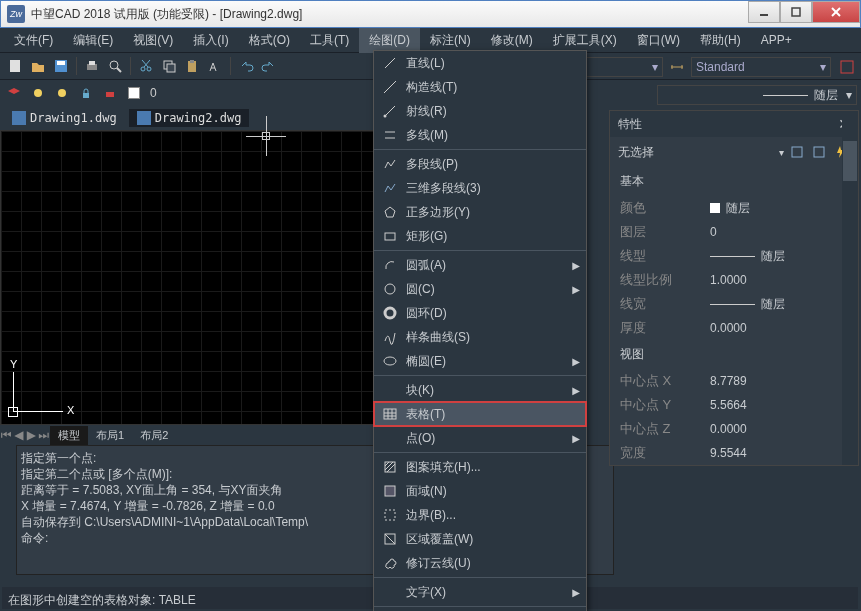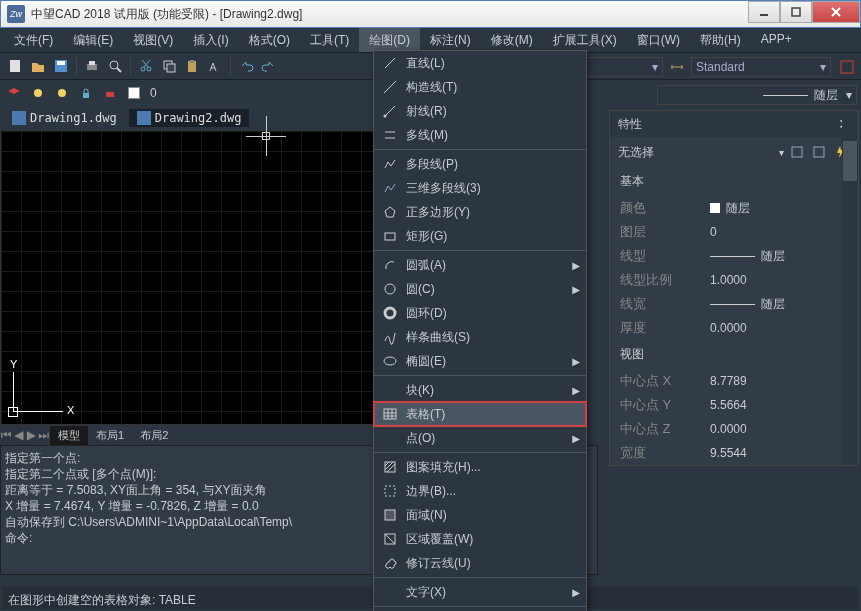--- a/index.html
+++ b/index.html
@@ -5,21 +5,21 @@
 *{margin:0;padding:0;box-sizing:border-box;font-family:"Microsoft YaHei",SimSun,sans-serif;font-size:12px;}
 body{background:#2b3640;color:#c8ccd0;width:861px;height:611px;overflow:hidden;position:relative;}
 .titlebar{height:28px;background:linear-gradient(#fbfbfb,#e8e8e8);display:flex;align-items:center;border:1px solid #5080c0;}
 .titlebar .appicon{width:18px;height:18px;background:#4a6a9a;margin:0 6px;border-radius:2px;display:flex;align-items:center;justify-content:center;color:#fff;font-size:9px;font-style:italic;}
 .titlebar .title{color:#333;flex:1;}
 .winbtns{display:flex;height:22px;margin-top:-4px;}
 .winbtns div{width:32px;height:22px;display:flex;align-items:center;justify-content:center;border:1px solid #aaa;background:linear-gradient(#f5f5f5,#ddd);}
 .winbtns .close{background:linear-gradient(#e07070,#c84545);width:48px;}
 .winbtns svg{stroke:#444;}
 .close svg{stroke:#fff;}
-.menubar{height:24px;background:#2b3640;display:flex;padding:0 4px;}
+.menubar{height:24px;background:#2b3640;display:flex;align-items:center;padding:0 4px;}
 .menubar .mi{padding:4px 10px;cursor:pointer;color:#c8ccd0;}
 .menubar .mi.active{background:#4a5560;}
 .toolbar{height:28px;background:#2b3640;display:flex;align-items:center;padding:2px 4px;border-top:1px solid #1a2028;border-bottom:1px solid #1a2028;gap:1px;}
 .tb{width:22px;height:22px;display:flex;align-items:center;justify-content:center;cursor:pointer;}
 .sep{width:1px;height:18px;background:#444;margin:0 3px;}
 .toolbar2{height:26px;background:#2b3640;display:flex;align-items:center;padding:2px 4px;gap:4px;}
 .tb2{width:20px;height:20px;display:flex;align-items:center;justify-content:center;}
 .colorswatch{width:12px;height:12px;background:#fff;border:1px solid #888;margin-left:4px;}
 .dd{padding:2px 6px;color:#ccc;}
 .stylerow{position:absolute;right:4px;top:54px;height:26px;display:flex;align-items:center;gap:6px;}
@@ -43,21 +43,21 @@
 .axis .y{position:absolute;width:1px;height:40px;background:#fff;bottom:0;}
 .axis .x{position:absolute;width:50px;height:1px;background:#fff;bottom:0;}
 .axis .ylbl{position:absolute;bottom:42px;left:-3px;color:#fff;font-size:11px;}
 .axis .xlbl{position:absolute;bottom:-4px;left:54px;color:#fff;font-size:11px;}
 .axis .origin{position:absolute;width:10px;height:10px;border:1px solid #fff;bottom:-5px;left:-5px;}
 .btmtabs{height:20px;display:flex;align-items:center;background:#2b3640;}
 .btmtabs .bt{padding:2px 8px;font-size:11px;}
 .btmtabs .bt.active{background:#1a1a1a;}
 .nav{width:50px;display:flex;}
 .nav div{width:16px;text-align:center;color:#888;}
-.cmdwin{width:598px;height:130px;background:#323c46;border:1px solid #222;padding:4px;overflow:hidden;font-family:SimSun,monospace;font-size:13px;line-height:16px;color:#c8ccd0;}
+.cmdwin{width:598px;height:130px;background:#323c46;border:1px solid #222;padding:4px;overflow:hidden;font-family:SimSun,monospace;font-size:13px;line-height:16px;color:#c8ccd0;margin-left:16px;}
 .statusbar{position:absolute;bottom:2px;left:2px;height:22px;width:856px;background:#262e38;display:flex;align-items:flex-end;padding:0 6px;color:#c8ccd0;}
 .dropdown{position:absolute;left:373px;top:50px;width:214px;background:#2b3640;border:1px solid #555;box-shadow:2px 2px 6px rgba(0,0,0,0.5);z-index:100;}
 .ddi{height:24px;display:flex;align-items:center;padding:0 6px;cursor:pointer;position:relative;}
 .ddi.hl{background:#4a5562;outline:2px solid #d04040;outline-offset:-1px;justify-content:space-between;}
 .ddi .icon{width:20px;height:20px;display:flex;align-items:center;justify-content:center;margin-right:6px;}
 .ddi .lbl{flex:1;color:#c8ccd0;}
 .ddi .arrow{color:#c8ccd0;font-size:10px;}
 .ddsep{height:1px;background:#4a5560;margin:2px 0;}
 .props{position:absolute;right:2px;top:110px;width:250px;background:#323c46;border:1px solid #444;}
 .props .hdr{height:26px;background:#2b3640;display:flex;align-items:center;padding:0 8px;color:#c8ccd0;}
@@ -440,32 +440,32 @@
           <line x1="3" y1="7" x2="7" y2="3" stroke="#ccc"></line>
           <line x1="3" y1="11" x2="11" y2="3" stroke="#ccc"></line>
           <line x1="5" y1="13" x2="13" y2="5" stroke="#ccc"></line>
         </svg>
       </span>
       <span class="lbl">图案填充(H)...</span>
     </div>
     <div class="ddi">
       <span class="icon">
         <svg width="16" height="16">
+          <rect x="3" y="3" width="10" height="10" fill="#556" stroke="#ccc"></rect>
+        </svg>
+      </span>
+      <span class="lbl">面域(N)</span>
+    </div>
+    <div class="ddi">
+      <span class="icon">
+        <svg width="16" height="16">
           <rect x="3" y="3" width="10" height="10" fill="none" stroke="#ccc" stroke-dasharray="2"></rect>
         </svg>
       </span>
       <span class="lbl">边界(B)...</span>
-    </div>
-    <div class="ddi">
-      <span class="icon">
-        <svg width="16" height="16">
-          <rect x="3" y="3" width="10" height="10" fill="#556" stroke="#ccc"></rect>
-        </svg>
-      </span>
-      <span class="lbl">面域(N)</span>
     </div>
     <div class="ddi">
       <span class="icon">
         <svg width="16" height="16">
           <rect x="3" y="3" width="10" height="10" fill="none" stroke="#ccc"></rect>
           <line x1="3" y1="3" x2="13" y2="13" stroke="#ccc"></line>
         </svg>
       </span>
       <span class="lbl">区域覆盖(W)</span>
     </div>

